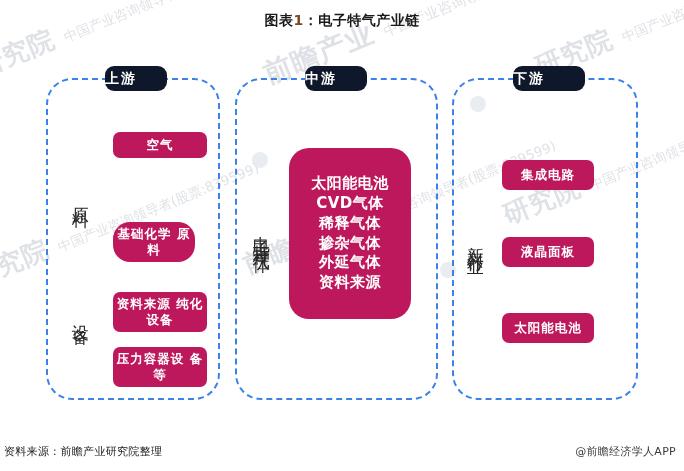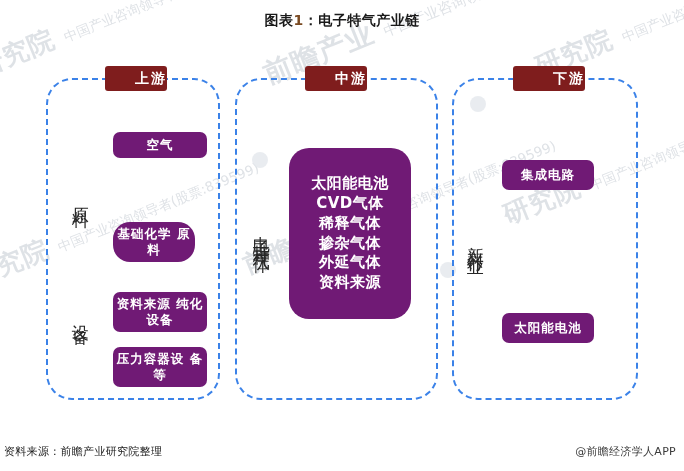--- a/index.html
+++ b/index.html
@@ -83,26 +83,26 @@
   .seg-up   { left: 46px;  top: 78px; width: 174px; height: 322px; }
   .seg-mid  { left: 235px; top: 78px; width: 203px; height: 322px; }
   .seg-down { left: 452px; top: 78px; width: 186px; height: 322px; }
 
   
   .stage-badge {
     position: absolute;
     top: 66px;
     height: 25px;
     line-height: 25px;
-    text-align: right;
-    background: #7f1d1d;
+    text-align: left;
+    background: #0f172a;
     color: #ffffff;
     font-size: 14px;
     font-weight: 700;
-    border-radius: 3px;
+    border-radius: 9px;
     letter-spacing: 2px;
     box-sizing: border-box;
     z-index: 6;
   }
   .badge-up   { left: 105px; width: 62px; }
   .badge-mid  { left: 305px; width: 62px; }
   .badge-down { left: 513px; width: 72px; }
 
   
   .vlabel {
@@ -118,21 +118,21 @@
     text-align: center;
   }
   .vl-raw   { left: 71px;  top: 168px; height: 60px; }
   .vl-equip { left: 71px;  top: 285px; height: 60px; }
   .vl-mid   { left: 252px; top: 155px; height: 160px; }
   .vl-down  { left: 466px; top: 178px; height: 125px; }
 
   
   .box {
     position: absolute;
-    background: #701a75;
+    background: #be185d;
     color: #ffffff;
     border-radius: 7px;
     font-size: 12.5px;
     font-weight: 700;
     display: flex;
     align-items: center;
     justify-content: center;
     text-align: center;
     line-height: 1.25;
     box-sizing: border-box;
@@ -267,17 +267,18 @@
     <span class="row">外延气体</span>
     <span class="row">资料来源</span>
   </div>
 
   <div class="segment seg-down"></div>
   <div class="stage-badge badge-down">下游</div>
 
   <div class="vlabel vl-down">新兴行业</div>
 
   <div class="box b-ic">集成电路</div>
+  <div class="box b-lcd">液晶面板</div>
   <div class="box b-solar">太阳能电池</div>
 </div>
 
 <div class="footer-left">资料来源：前瞻产业研究院整理</div>
 <div class="footer-right">@前瞻经济学人APP</div>
 
 </body></html>

